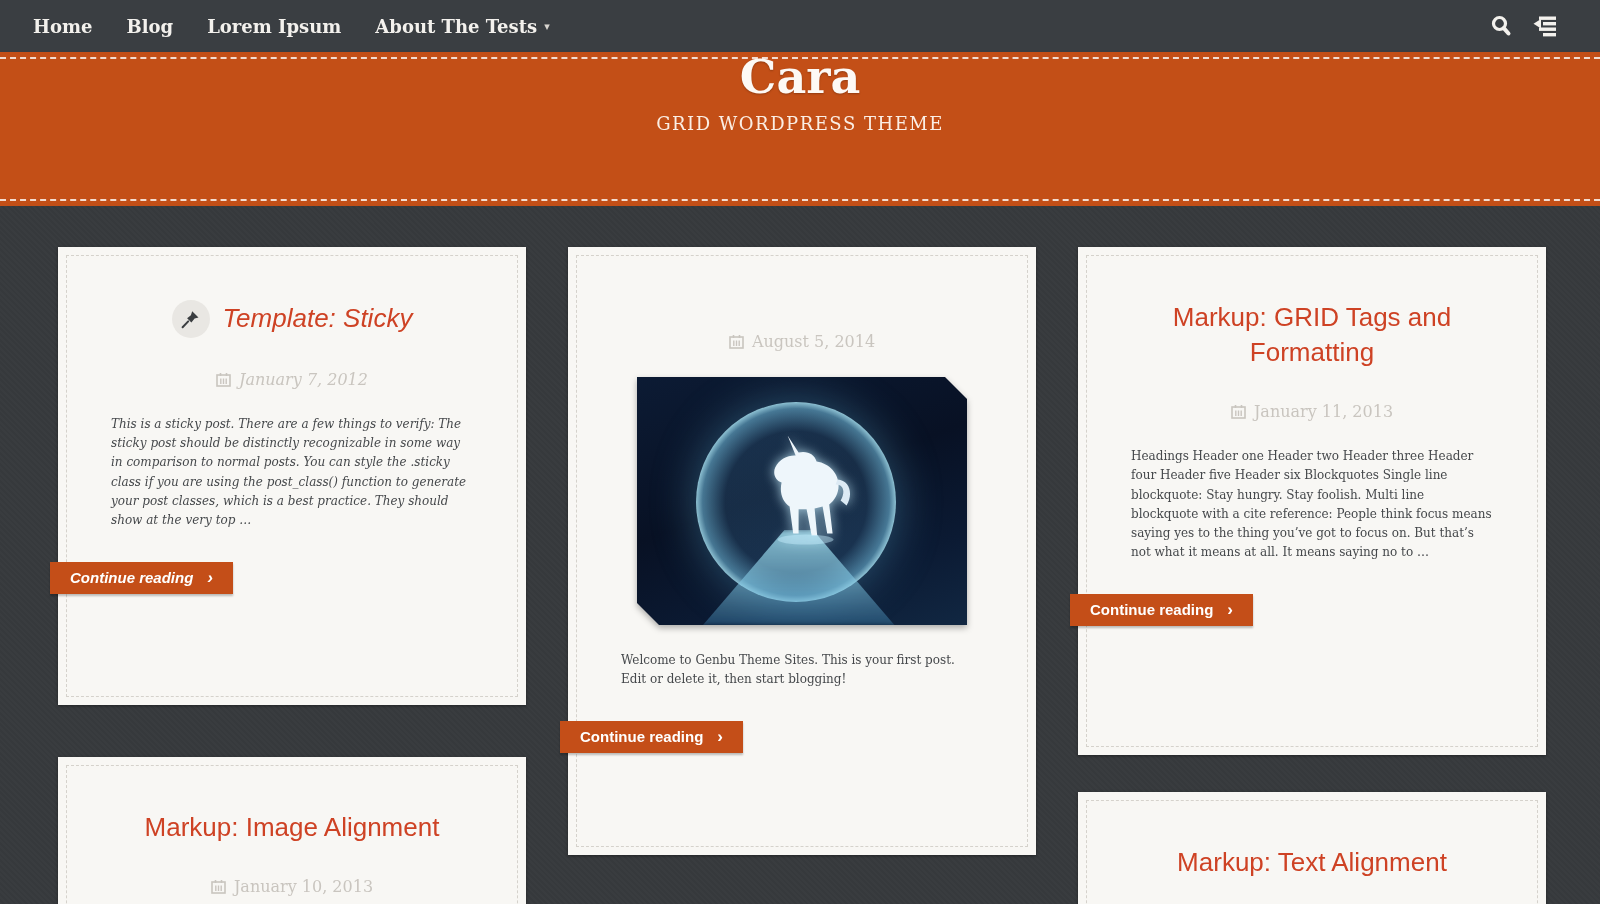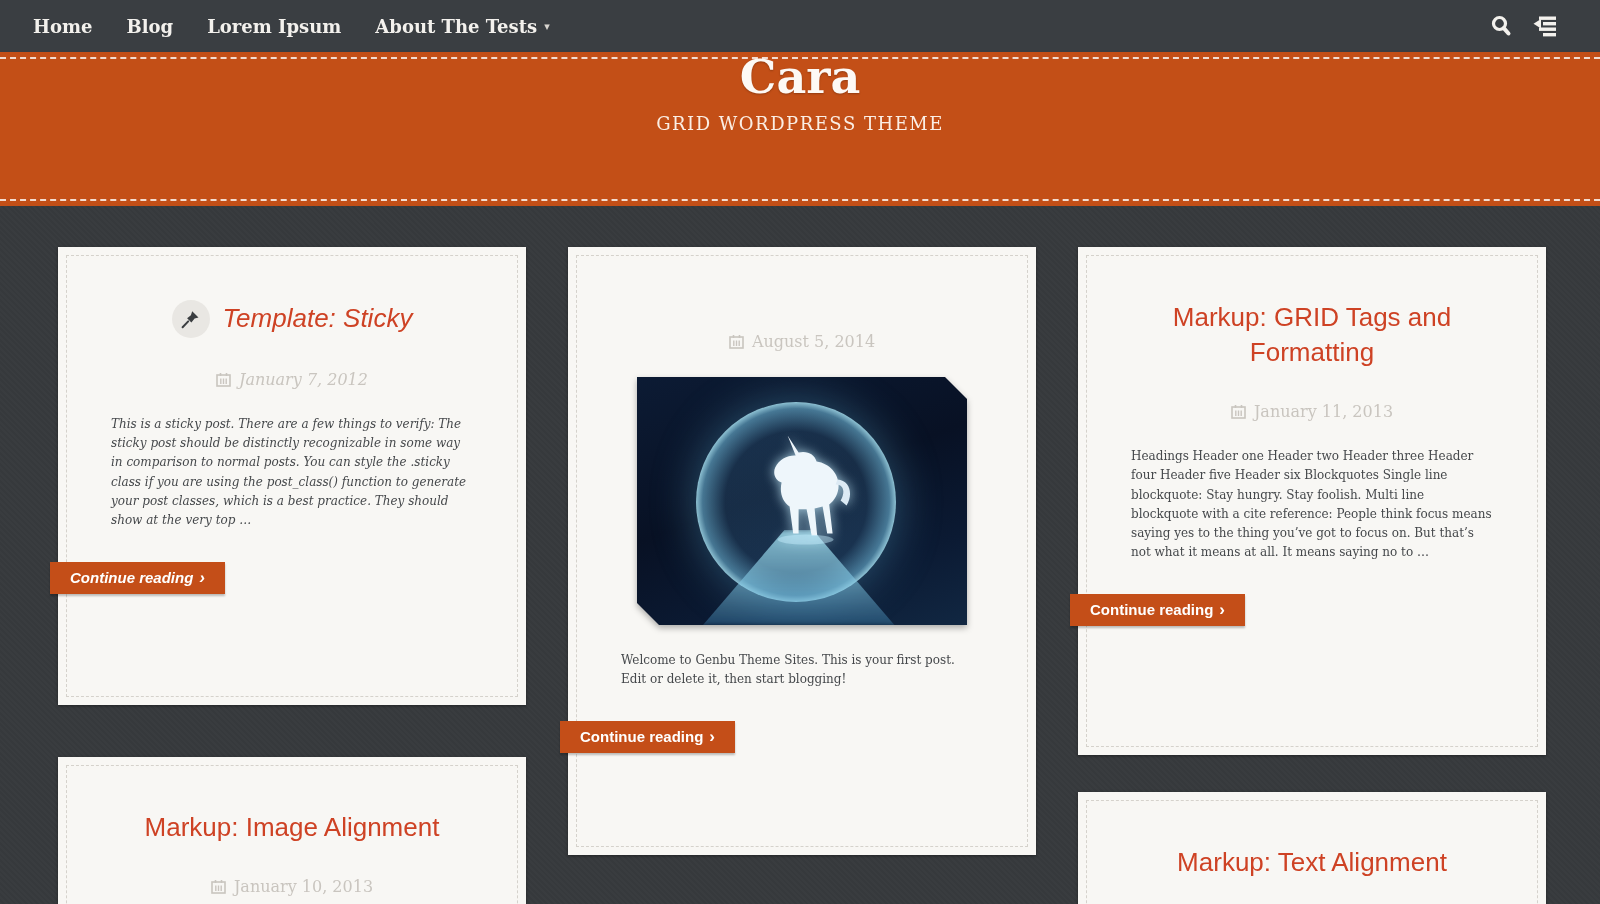--- a/index.html
+++ b/index.html
@@ -76,21 +76,21 @@
     display:flex; align-items:center; justify-content:center; gap:8px;
     color:#c9c5bf; font-size:16px; margin-top:32px;
   }
   .post-excerpt {
     font-size:12px; line-height:1.6; color:#45484b; padding:0 44px; margin-top:26px;
   }
   .btn-continue {
     margin-top:32px; align-self:flex-start; position:relative; left:-17px;
     background:#c44e18; color:#fff; font-family:"Liberation Sans", sans-serif;
     font-weight:bold; font-size:15px; padding:7px 20px 8px 20px; cursor:pointer;
-    display:flex; align-items:center; gap:6px; box-shadow:0 2px 2px rgba(0,0,0,0.25);
+    display:flex; align-items:center; gap:14px; box-shadow:0 2px 2px rgba(0,0,0,0.25);
   }
   .btn-continue .chev { font-size:17px; line-height:1; font-weight:bold; }
 
   
   .featured-image {
     width:330px; height:248px; margin:26px auto 0 auto; position:relative; cursor:pointer;
     background:linear-gradient(160deg,#0c1b34 0%,#081124 45%,#0b1a33 75%,#112742 100%);
     clip-path:polygon(0 0, calc(100% - 22px) 0, 100% 22px, 100% 100%, 22px 100%, 0 calc(100% - 22px));
     overflow:hidden;
   }

